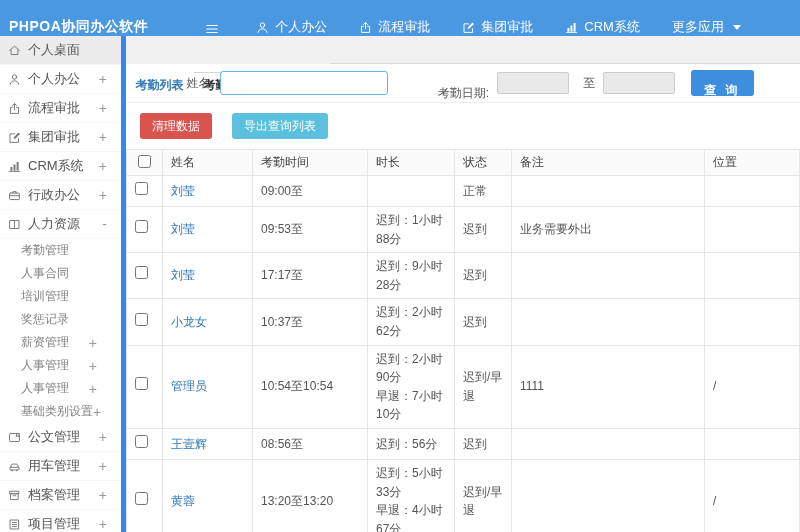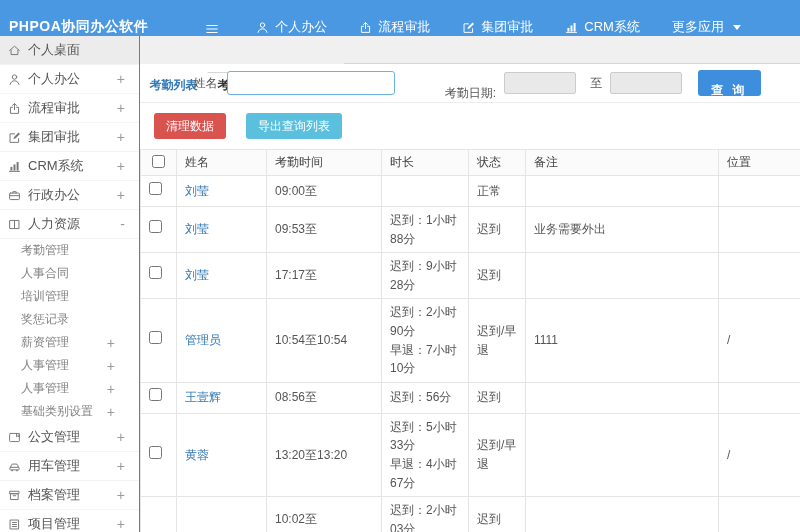--- a/index.html
+++ b/index.html
@@ -14,21 +14,21 @@
   .topnav { display:flex; align-items:center; margin-left:36px; gap:32px; }
   .tn-item { display:flex; align-items:center; gap:6px; font-size:13px; color:#fff;
     cursor:pointer; text-decoration:none; }
   .tn-ic { display:flex; align-items:center; }
   .caret { width:0; height:0; border-left:4px solid transparent;
     border-right:4px solid transparent; border-top:5px solid #fff;
     display:inline-block; margin-left:3px; }
 
   
   .layout { display:flex; height:496px; }
-  .sidebar { width:140px; border-right:1px solid #3b82f6; background:#fff; overflow:hidden; }
+  .sidebar { width:126px; border-right:5px solid #3b82f6; background:#fff; overflow:hidden; }
   .side-item { height:29px; display:flex; align-items:center; padding:0 14px 0 8px;
     font-size:13px; color:#555; cursor:pointer; border-bottom:1px solid #f4f4f4; }
   .side-item.active { background:#ececec; }
   .side-item .s-ic { display:flex; align-items:center; color:#777; }
   .side-item .lbl { margin-left:7px; flex:1; white-space:nowrap; }
   .exp { color:#9a9a9a; font-size:14px; font-weight:normal; }
   .side-sub { height:23px; display:flex; align-items:center; padding:0 24px 0 21px;
     font-size:12px; color:#828282; cursor:pointer; }
   .side-sub .lbl { flex:1; white-space:nowrap; }
 
@@ -343,20 +343,29 @@
             <td class="c-check"><input type="checkbox" style=""></td>
             <td><a class="name-link">刘莹</a></td>
             <td>17:17至</td>
             <td class="dur">迟到：9小时28分</td>
             <td class="st-red">迟到</td>
             <td></td>
             <td></td>
           </tr>
           <tr>
             <td class="c-check"><input type="checkbox" style=""></td>
+            <td><a class="name-link">小龙女</a></td>
+            <td>10:37至</td>
+            <td class="dur">迟到：2小时62分</td>
+            <td class="st-red">迟到</td>
+            <td></td>
+            <td></td>
+          </tr>
+          <tr>
+            <td class="c-check"><input type="checkbox" style=""></td>
             <td><a class="name-link">管理员</a></td>
             <td>10:54至10:54</td>
             <td class="dur">迟到：2小时90分<br>早退：7小时10分</td>
             <td class="st-red">迟到/早退</td>
             <td>1111</td>
             <td>/</td>
           </tr>
           <tr>
             <td class="c-check"><input type="checkbox" style=""></td>
             <td><a class="name-link">王壹辉</a></td>

